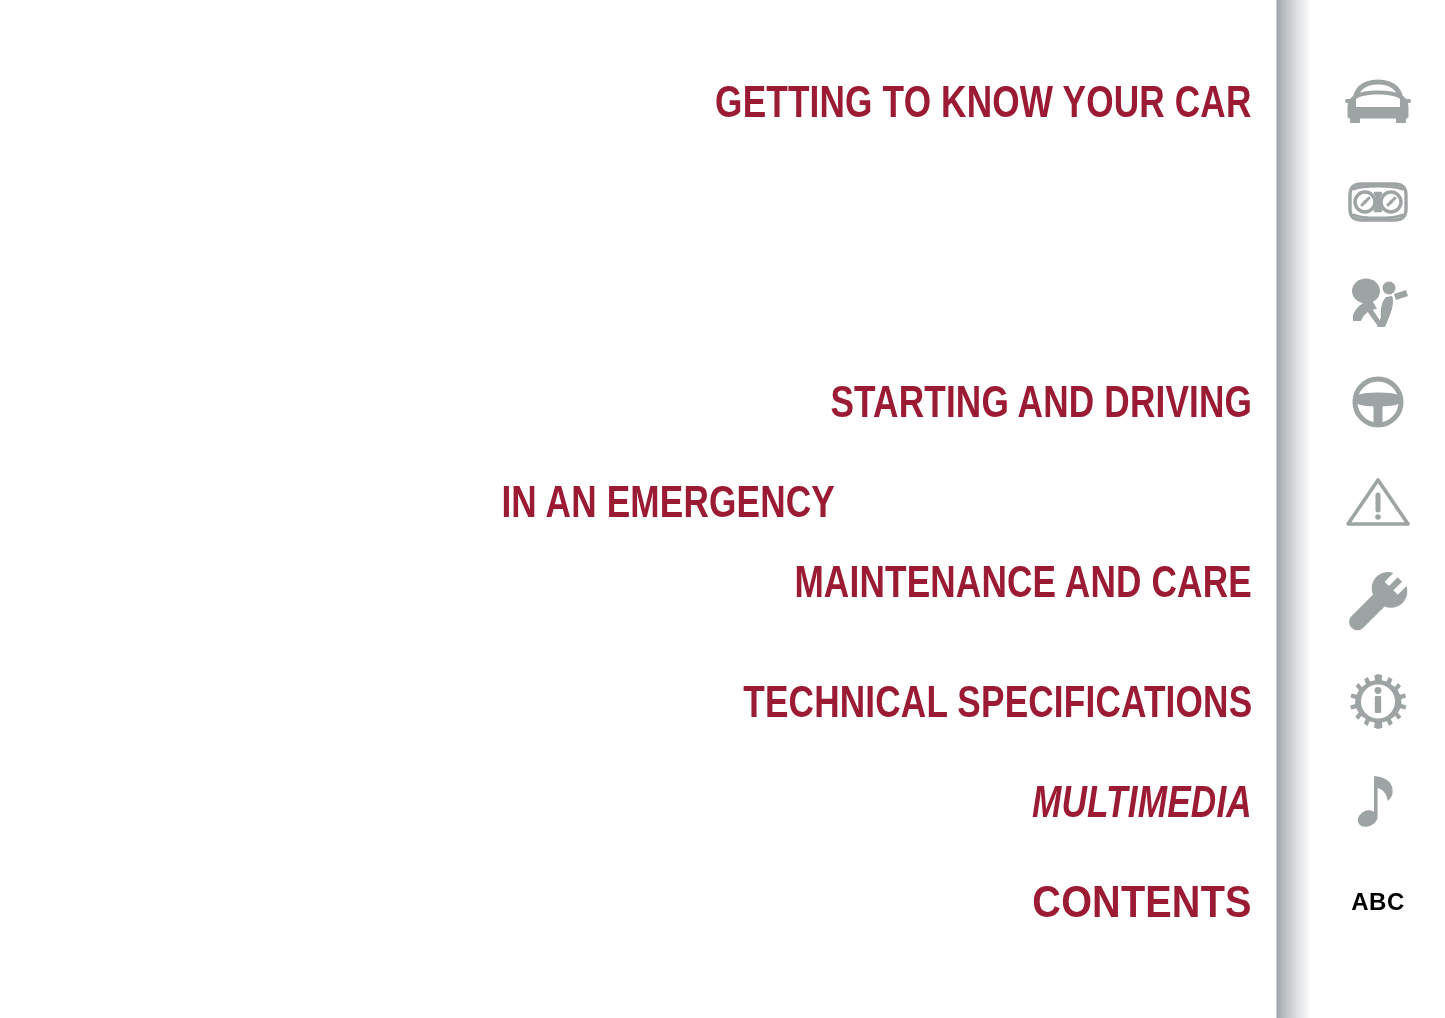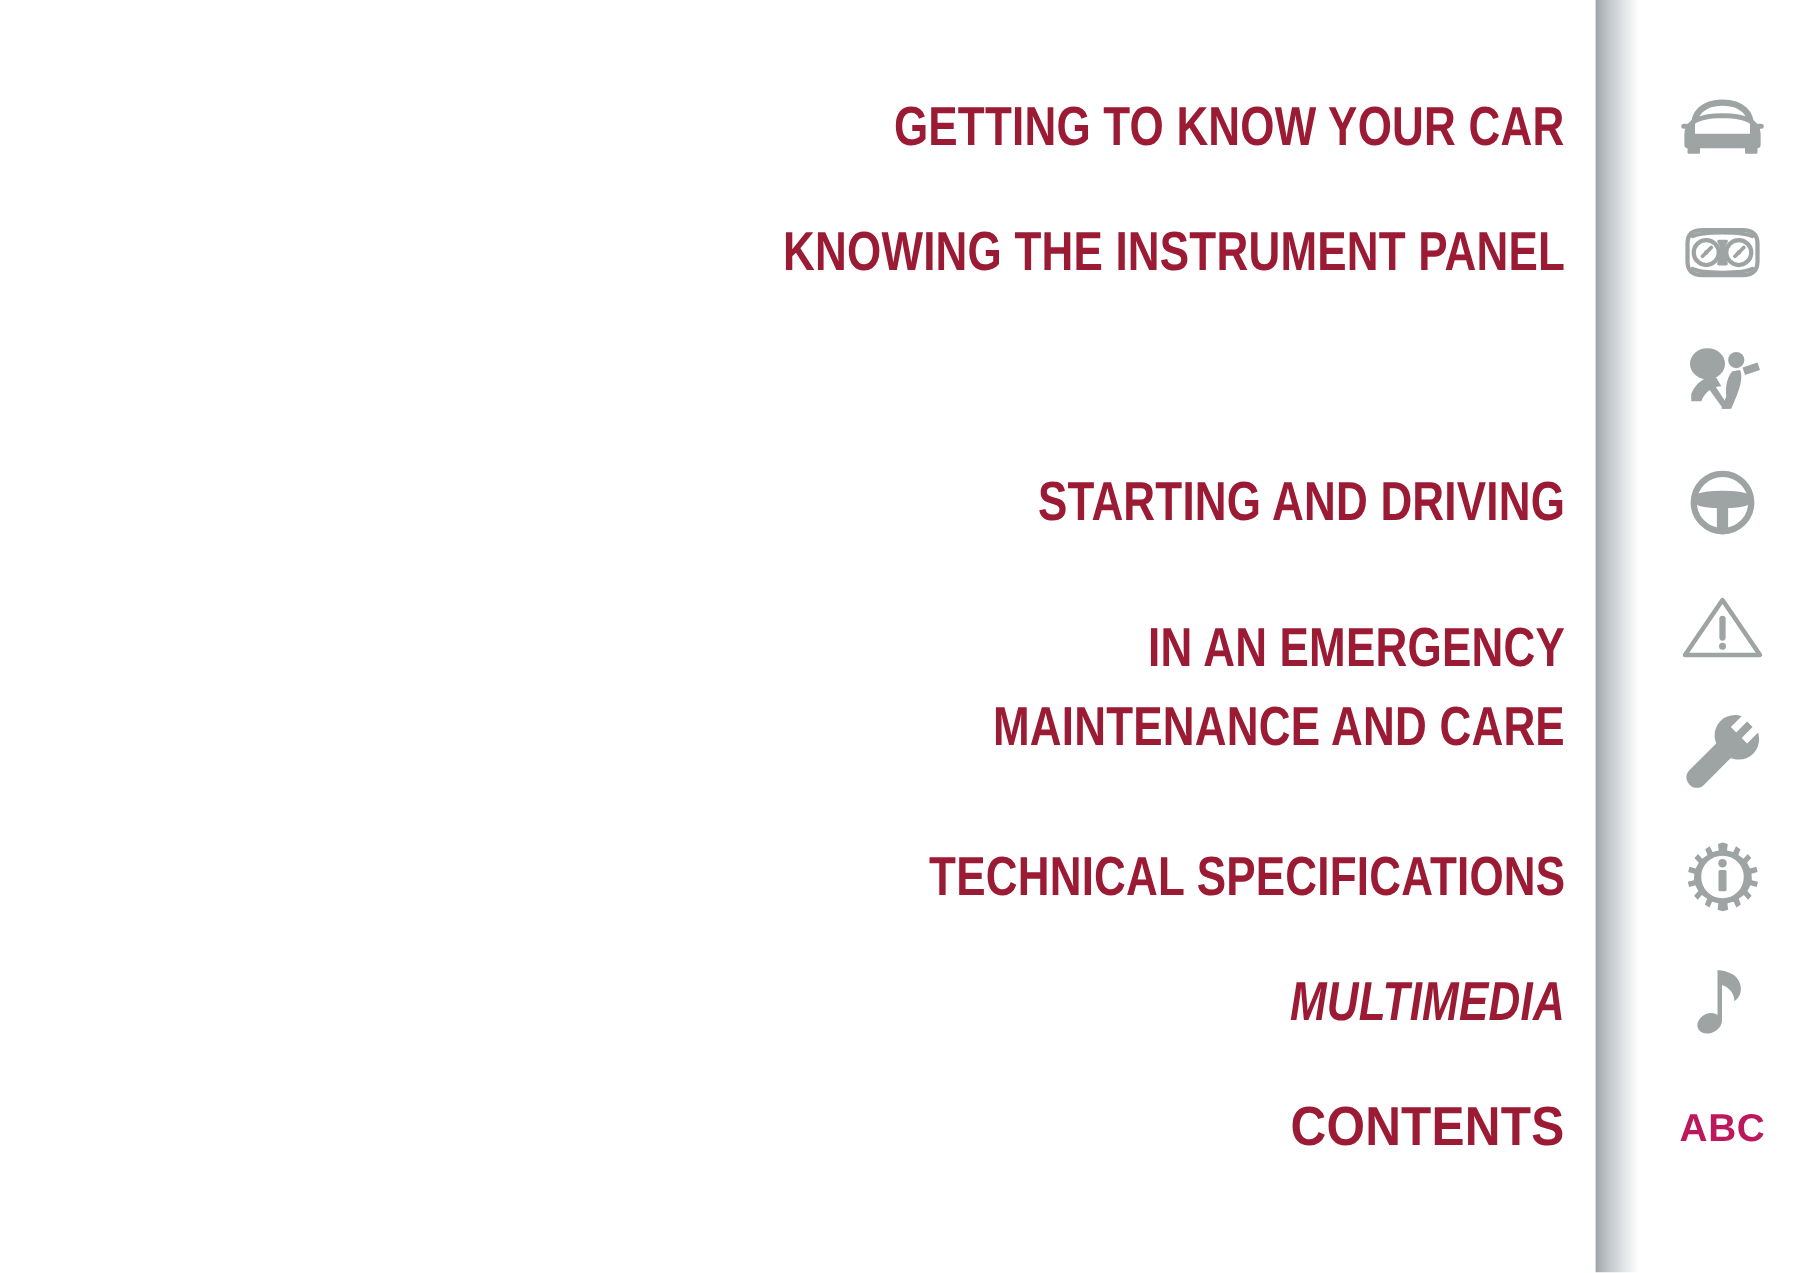--- a/index.html
+++ b/index.html
@@ -98,50 +98,47 @@
 
   .icon-glyph {
     display: block;
     width: 72px;
     height: 62px;
     color: #9ea3a4;
   }
   .icon-glyph svg { display: block; width: 100%; height: 100%; }
 
   .abc-glyph {
-    color: #be185d;
+    color: #000000;
     font-family: "Liberation Sans", sans-serif;
     font-weight: bold;
-    font-size: 31px;
+    font-size: 24px;
     letter-spacing: 0.5px;
     line-height: 1;
     user-select: none;
   }
 </style>
 </head>
 <body>
 
 <div id="page">
 
   <div id="section-list">
 
     <div class="section-row" style="top:52px;">
       <span class="section-title">GETTING TO KNOW YOUR CAR</span>
     </div>
 
-    <div class="section-row" style="top:152px;">
-      <span class="section-title">KNOWING THE INSTRUMENT PANEL</span>
-    </div>
 
 
     <div class="section-row" style="top:352px;text-align:center;">
       <span class="section-title">STARTING AND DRIVING</span>
     </div>
 
-    <div class="section-row" style="top:469px;">
+    <div class="section-row" style="top:452px;justify-content:center;">
       <span class="section-title">IN AN EMERGENCY</span>
     </div>
 
     <div class="section-row" style="top:532px;">
       <span class="section-title">MAINTENANCE AND CARE</span>
     </div>
 
     <div class="section-row" style="top:652px;">
       <span class="section-title">TECHNICAL SPECIFICATIONS</span>
     </div>

